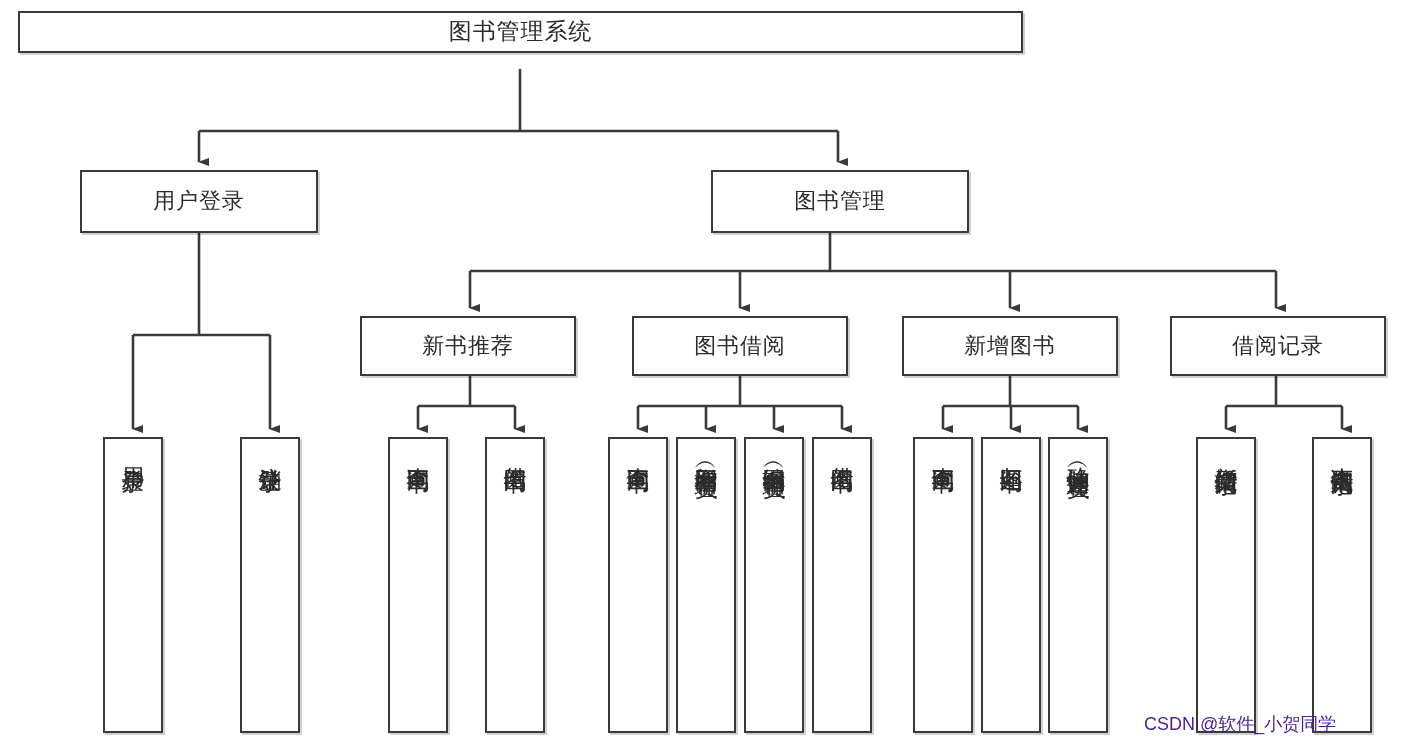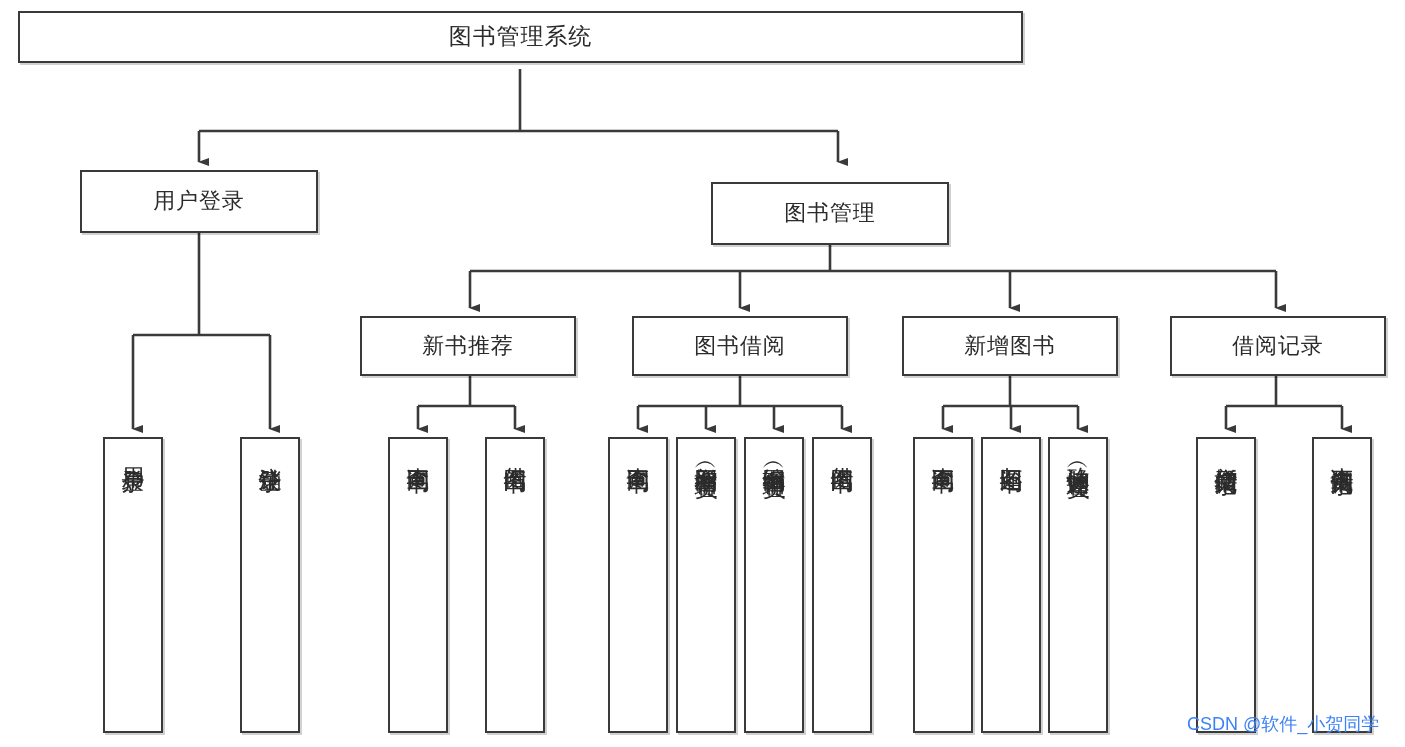--- a/index.html
+++ b/index.html
@@ -63,24 +63,24 @@
     text-orientation: upright;
     font-size: 23px;
     line-height: 1.0;
     letter-spacing: 0.06em;
     white-space: nowrap;
   }
   
   #watermark {
     position: absolute;
     z-index: 3;
-    left: 1187px;
+    left: 1144px;
     top: 712px;
     font-size: 18px;
-    color: #3b82f6;
+    color: #4c1d95;
     white-space: nowrap;
     pointer-events: none;
   }
 </style>
 </head>
 <body>
 
 <div id="canvas">
 
   <svg id="wires" viewBox="0 0 1405 747" xmlns="http://www.w3.org/2000/svg">
@@ -126,29 +126,29 @@
       <path d="M1011,406 L1011,429" marker-end="url(#arw)"></path>
       <path d="M1078,406 L1078,429" marker-end="url(#arw)"></path>
 
       <path d="M1276,376 L1276,406"></path>
       <path d="M1226,406 L1342,406"></path>
       <path d="M1226,406 L1226,429" marker-end="url(#arw)"></path>
       <path d="M1342,406 L1342,429" marker-end="url(#arw)"></path>
     </g>
   </svg>
 
-  <div class="node root horiz" style="left:18px; top:11px; width:1005px; height:52px;">
+  <div class="node root horiz" style="left:18px; top:11px; width:1005px; height:42px;">
     <span class="label">图书管理系统</span>
   </div>
 
   <div class="node horiz" style="left:80px; top:170px; width:238px; height:63px;">
     <span class="label">用户登录</span>
   </div>
 
-  <div class="node horiz" style="left:711px; top:170px; width:238px; height:63px;margin-top:12px;">
+  <div class="node horiz" style="left:711px; top:170px; width:258px; height:63px;">
     <span class="label">图书管理</span>
   </div>
 
   <div class="node horiz" style="left:360px; top:316px; width:216px; height:60px;">
     <span class="label">新书推荐</span>
   </div>
 
   <div class="node horiz" style="left:632px; top:316px; width:216px; height:60px;">
     <span class="label">图书借阅</span>
   </div>

